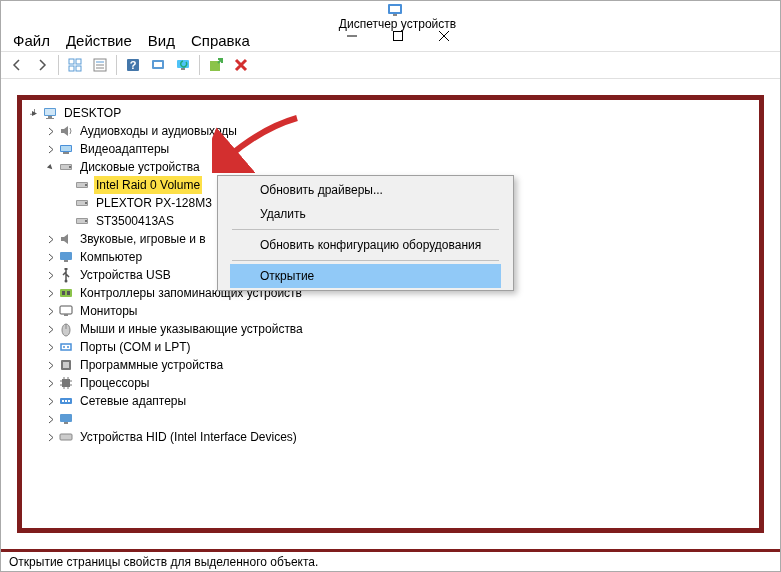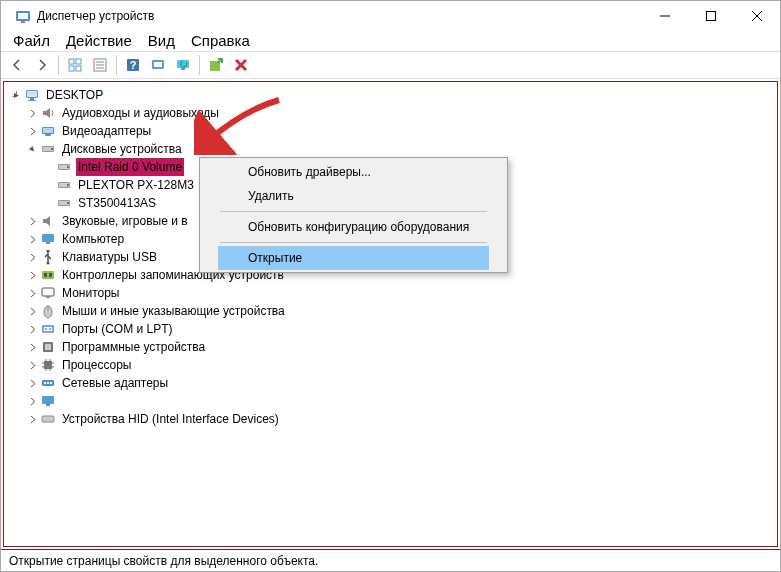--- a/index.html
+++ b/index.html
@@ -1,48 +1,48 @@
 <!DOCTYPE html>
 <html><head>
   <meta charset="utf-8">
   <style>
     * { margin: 0; padding: 0; box-sizing: border-box; font-family: 'Segoe UI', Tahoma, sans-serif; }
     body { width: 781px; height: 572px; border: 1px solid #aaa; background: #fff; display: flex; flex-direction: column; overflow: hidden; position: relative; }
     
-    .titlebar { height: 30px; display: flex; align-items: center; padding: 0 0 0 14px; background: #fff; }
+    .titlebar { height: 30px; display: flex; align-items: center; padding: 0 0 0 14px; background: #fff; flex-direction: column; }
     .titlebar-icon { width: 16px; height: 16px; margin-right: 6px; }
     .titlebar-text { font-size: 12px; flex: 1; }
     .titlebar-controls { display: flex; height: 100%; }
     .titlebar-btn { width: 46px; height: 100%; display: flex; align-items: center; justify-content: center; cursor: pointer; }
     .titlebar-btn svg { width: 10px; height: 10px; }
     
     .menubar { height: 20px; display: flex; padding: 0 4px; font-size: 15px; }
     .menu-item { padding: 1px 8px; cursor: pointer; }
     
     .toolbar { height: 28px; border-top: 1px solid #e0e0e0; border-bottom: 1px solid #e0e0e0; display: flex; align-items: center; padding: 0 4px; gap: 1px; }
     .tool-btn { width: 24px; height: 24px; display: flex; align-items: center; justify-content: center; cursor: pointer; border: 1px solid transparent; }
     .tool-sep { width: 1px; height: 20px; background: #ccc; margin: 0 3px; }
     
-    .content { flex: 1; overflow: auto; border: 1px solid #7f1d1d; margin: 2px; background: #fff; padding: 4px; position: relative; }
+    .content { flex: 1; overflow: auto; border: 5px solid #7f1d1d; margin: 16px; background: #fff; padding: 4px; position: relative; }
     
     .tree { font-size: 12px; line-height: 18px; }
     .tree-node { display: flex; align-items: center; height: 18px; white-space: nowrap; }
     .tree-expander { width: 16px; height: 16px; display: flex; align-items: center; justify-content: center; cursor: pointer; flex-shrink: 0; }
     .tree-expander svg { width: 9px; height: 9px; }
     .tree-spacer { width: 16px; flex-shrink: 0; }
     .tree-icon { width: 16px; height: 16px; margin-right: 4px; flex-shrink: 0; display: flex; align-items: center; justify-content: center; }
     .tree-label { padding: 0 2px; cursor: default; }
-    .tree-label.selected { background: #be185d; }
-    
-    .context-menu { position: absolute; background: #f0f0f0; border: 1px solid #a0a0a0; box-shadow: 3px 3px 6px rgba(0,0,0,0.25); font-size: 12px; padding: 2px 18px; min-width: 270px; z-index: 100; }
+    .tree-label.selected { background: #fde047; }
+    
+    .context-menu { position: absolute; background: #f0f0f0; border: 1px solid #a0a0a0; box-shadow: 3px 3px 6px rgba(0,0,0,0.25); font-size: 12px; padding: 2px 12px; min-width: 270px; z-index: 100; }
     .context-item { padding: 5px 20px 5px 30px; cursor: pointer; }
     .context-item.highlighted { background: #91c9f7; }
     .context-sep { height: 1px; background: #c0c0c0; margin: 3px 2px; }
     
-    .statusbar { height: 22px; border-top: 1px solid #7f1d1d; display: flex; align-items: center; padding: 0 8px; font-size: 12px; }
+    .statusbar { height: 22px; border-top: 3px solid #7f1d1d; display: flex; align-items: center; padding: 0 8px; font-size: 12px; }
     
     .arrow-annotation { position: absolute; z-index: 50; pointer-events: none; }
   </style>
 </head>
 <body>
 
 <div class="titlebar">
   <span class="titlebar-icon">
     <svg viewBox="0 0 16 16">
         <rect x="1" y="3" width="14" height="10" fill="#4a90d9" rx="1"></rect>
@@ -293,21 +293,21 @@
             <path d="M3 1 L7 4.5 L3 8" fill="none" stroke="#555" stroke-width="1"></path>
           </svg>
         </span>
       <span class="tree-icon">
           <svg viewBox="0 0 16 16">
             <path d="M8 2 L8 14 M8 5 L5 8 M8 7 L11 10" stroke="#555" stroke-width="1.5" fill="none"></path>
             <circle cx="8" cy="14" r="1.5" fill="#555"></circle>
             <rect x="6.5" y="1" width="3" height="2" fill="#555"></rect>
           </svg>
         </span>
-      <span class="tree-label">Клавиатуры USB</span>
+      <span class="tree-label">Устройства USB</span>
     </div>
 
     <div class="tree-node">
       <span class="tree-spacer"></span>
       <span class="tree-expander">
           <svg viewBox="0 0 9 9">
             <path d="M3 1 L7 4.5 L3 8" fill="none" stroke="#555" stroke-width="1"></path>
           </svg>
         </span>
       <span class="tree-icon">

